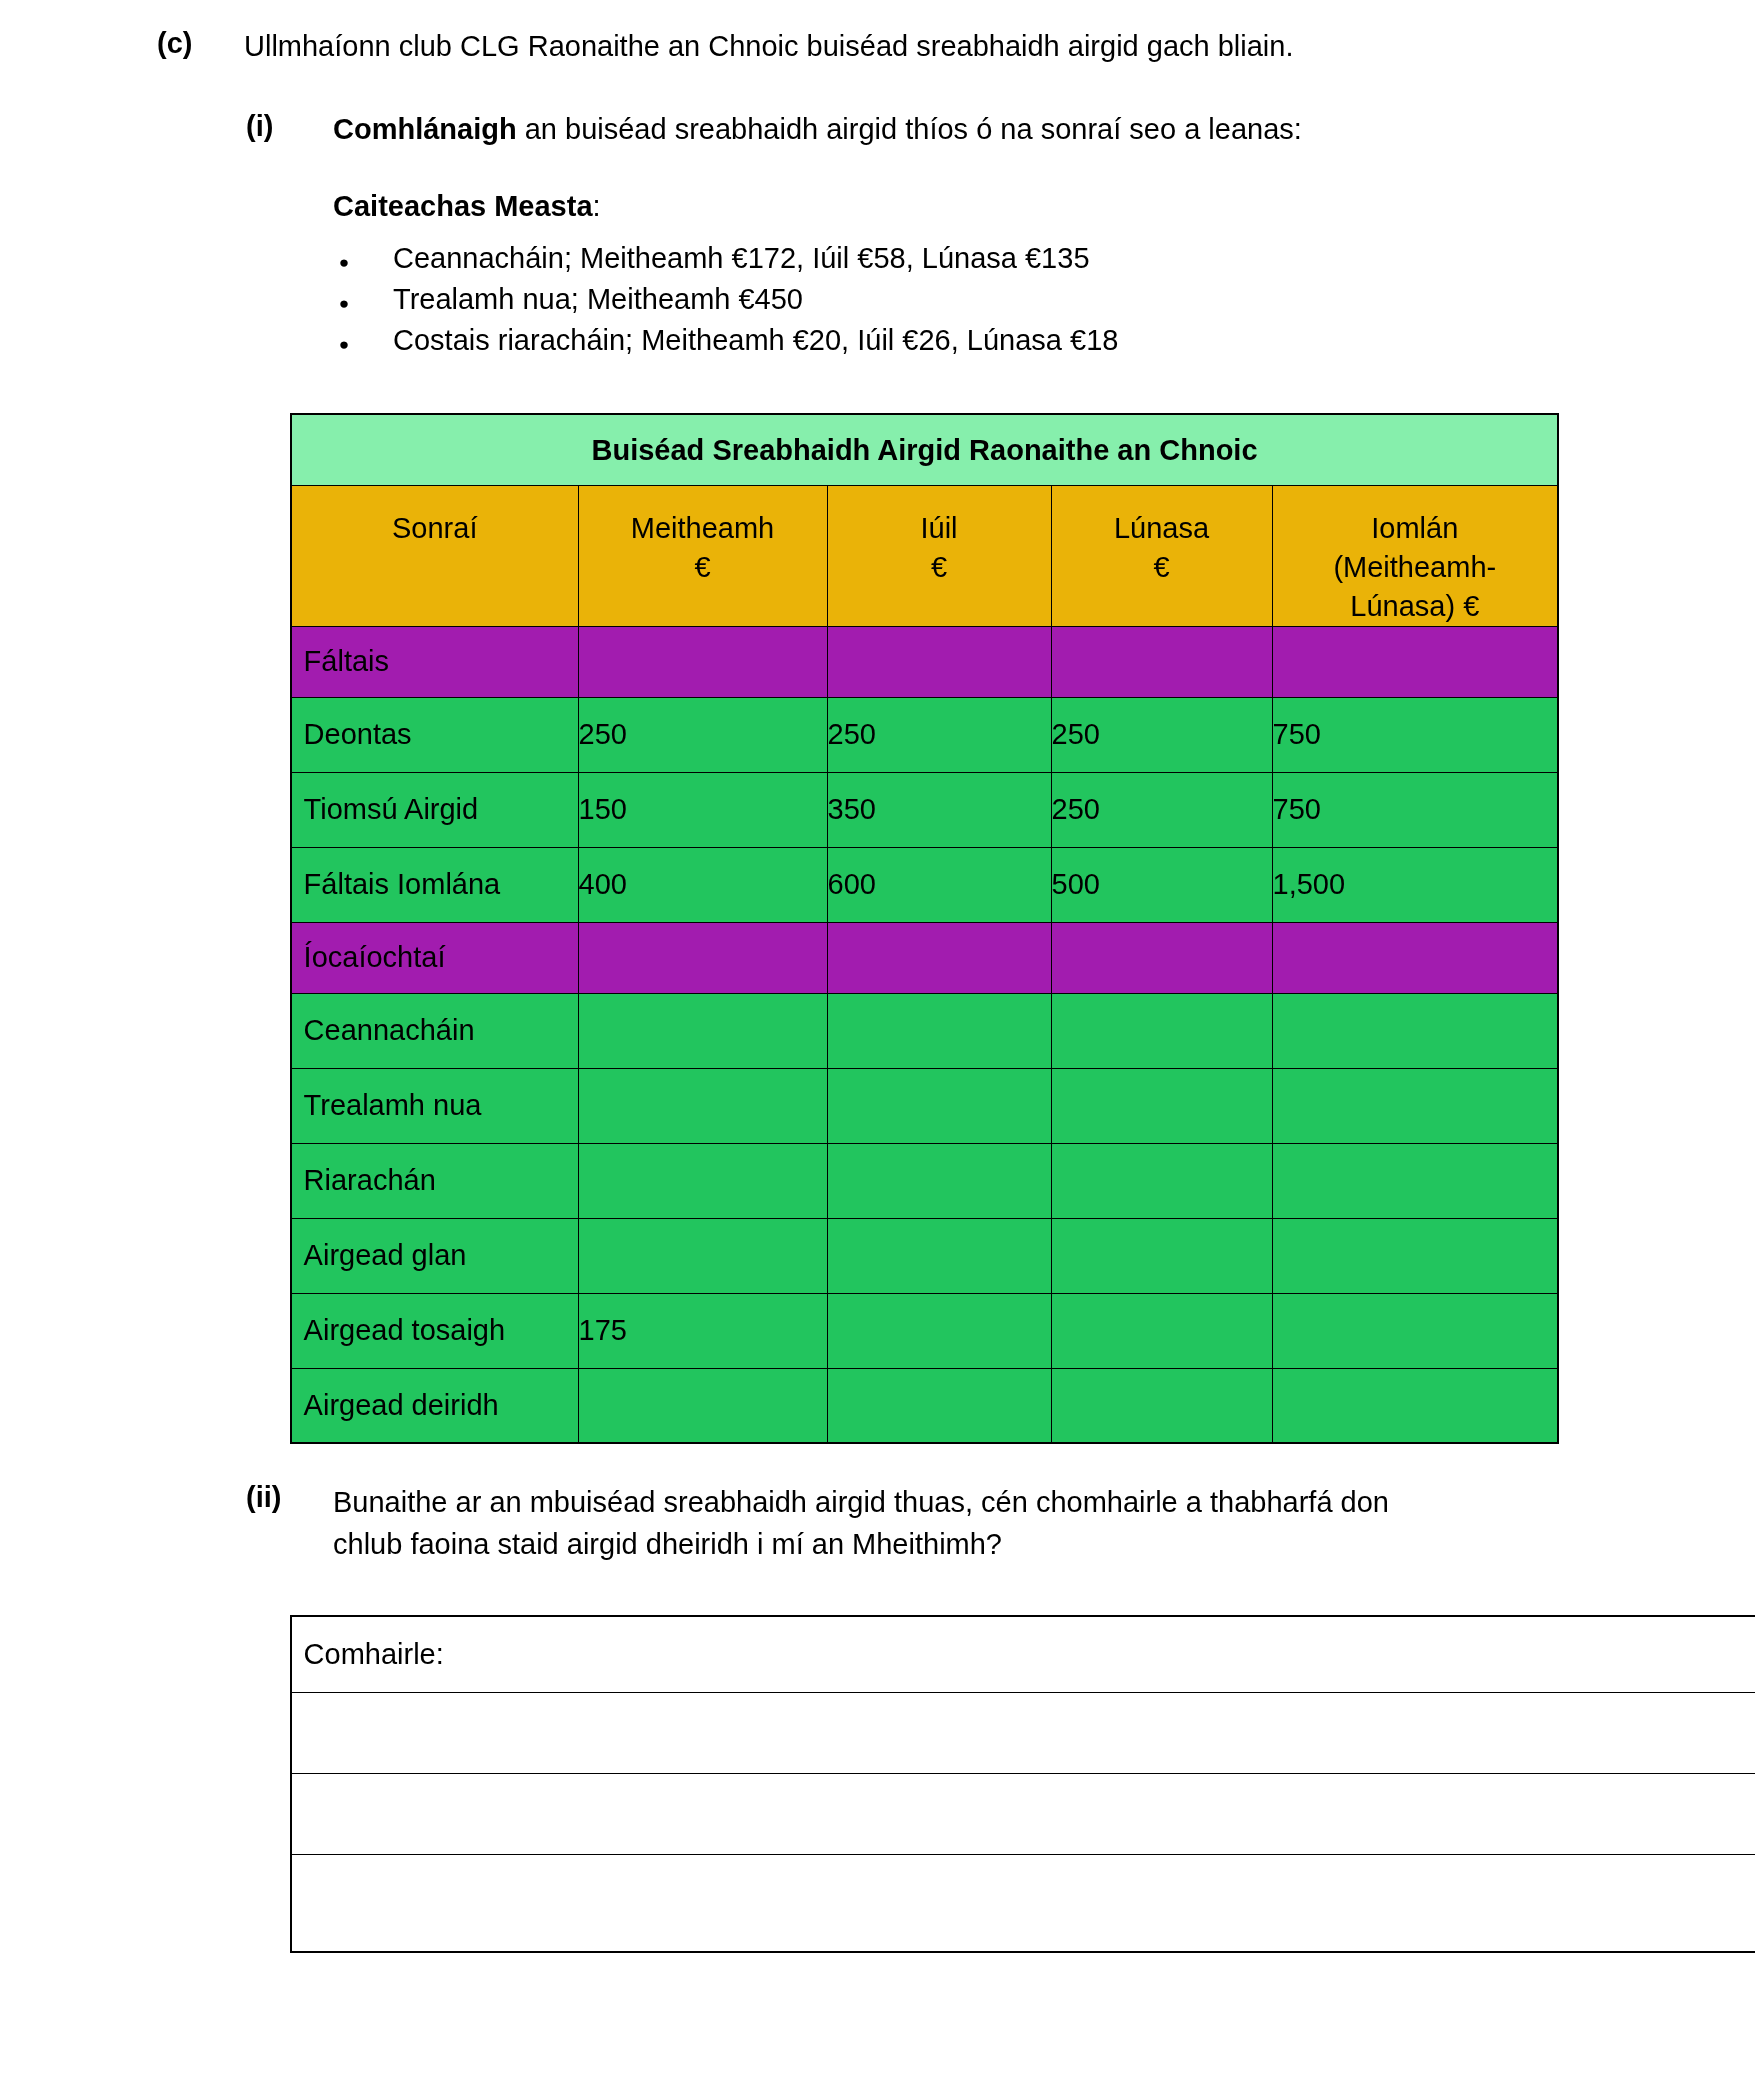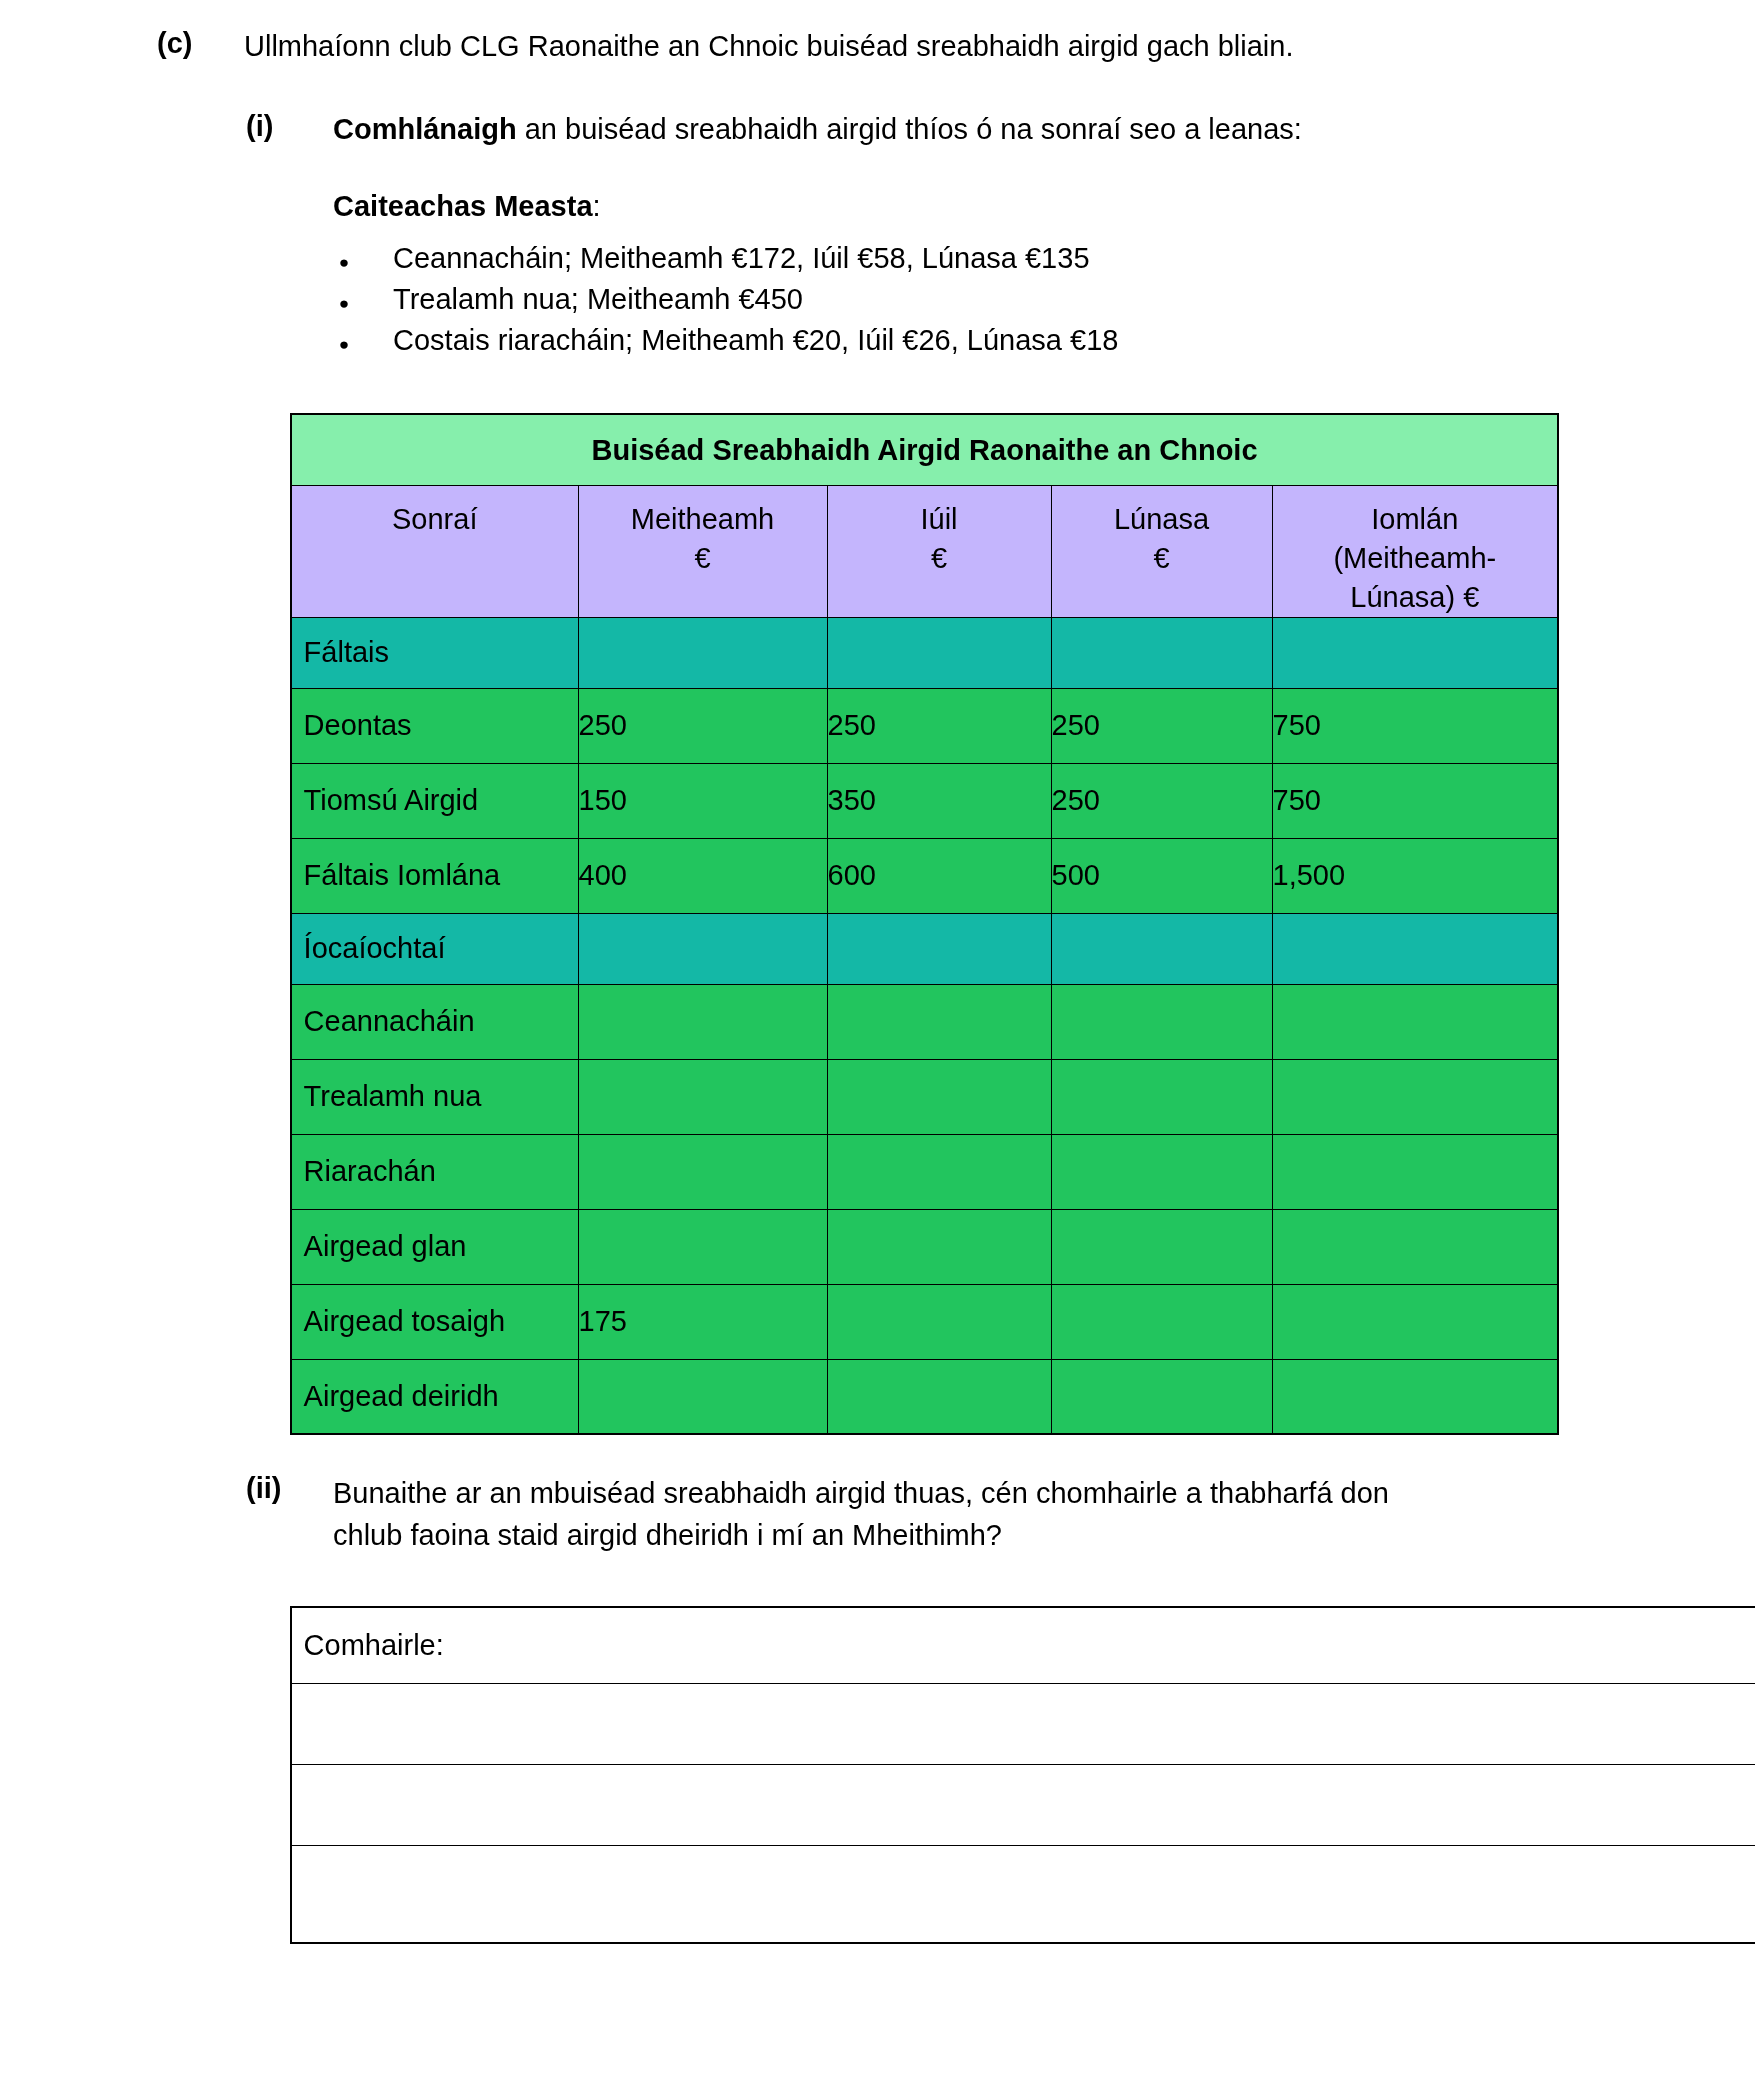--- a/index.html
+++ b/index.html
@@ -45,27 +45,27 @@
   }
   tr.r-title th {
     height: 71px;
     background: #86efac;
     font-weight: 700;
     text-align: center;
     vertical-align: middle;
   }
   tr.r-header th {
     height: 131px;
-    background: #c4b5fd;
+    background: #eab308;
     vertical-align: top;
-    padding-top: 14px;
+    padding-top: 23px;
     white-space: pre-line;
     line-height: 39px;
   }
-  tr.r-section td { height: 71px; background: #14b8a6; }
+  tr.r-section td { height: 71px; background: #a21caf; }
   tr.r-data td { height: 75px; background: #22c55e; }
   tr.r-tall td { height: 102px; background: #ffffff; }
   td.row-label {
     text-align: left;
     padding-left: 11.6px;
     vertical-align: middle;
   }
   td.two-line { padding-right: 92px; line-height: 39px; }
   td.val { text-align: left; vertical-align: middle; }
 

